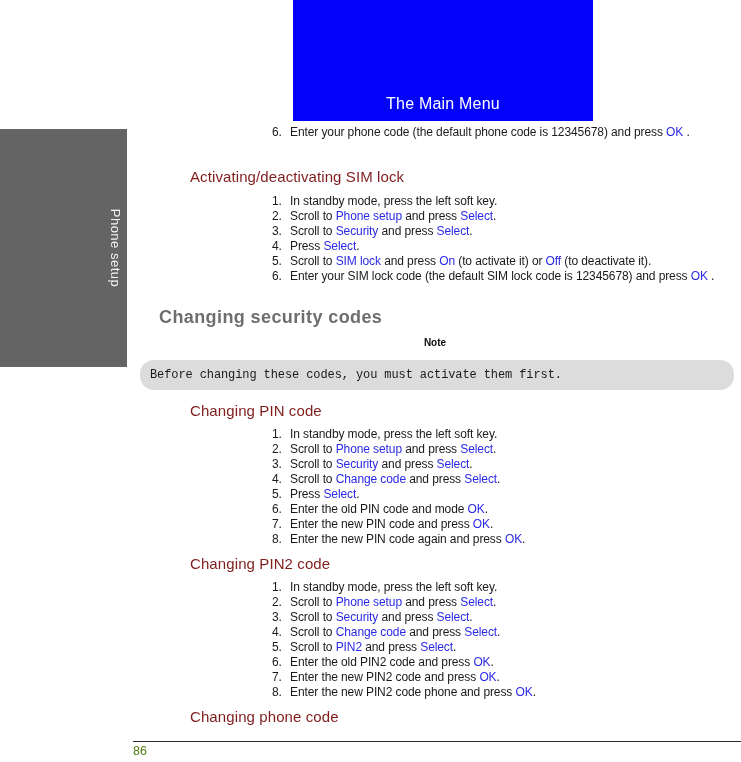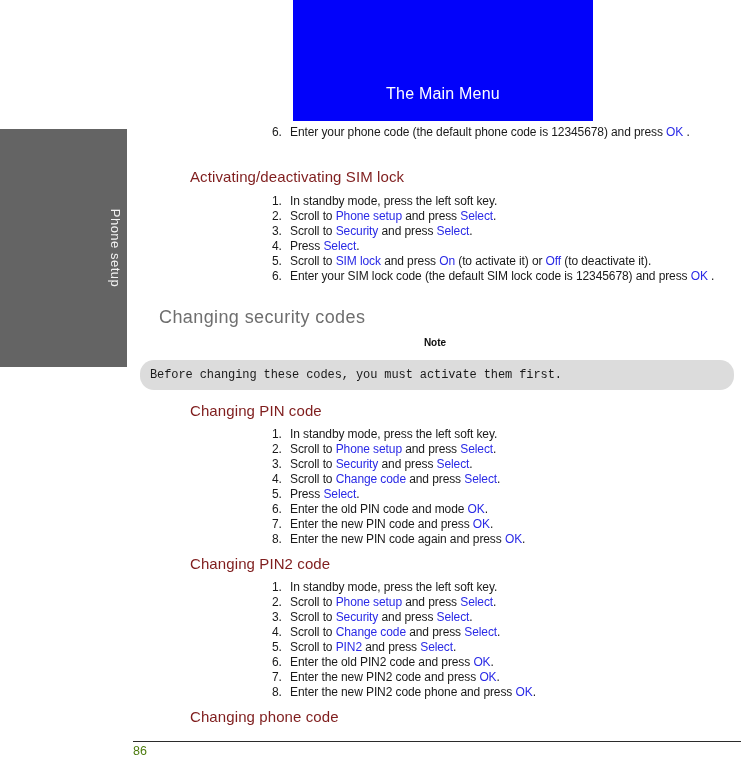--- a/index.html
+++ b/index.html
@@ -7,37 +7,37 @@
     width:741px;height:762px;position:relative;background:#ffffff;
     font-family:"Liberation Sans", sans-serif;color:var(--body-text,#1a1a1a);
     overflow:hidden;
   }
   .abs{position:absolute;}
   
   .header-box{
     left:293px;top:0;width:300px;height:121px;
     background:var(--header-bg,#0202fa);
     display:flex;align-items:flex-end;justify-content:center;
-    padding-bottom:18px;box-sizing:border-box;
+    padding-bottom:8px;box-sizing:border-box;
   }
   .header-title{color:var(--header-text,#ffffff);font-size:16px;letter-spacing:0.2px;}
   
   .sidebar-tab{left:0;top:129px;width:127px;height:238px;background:var(--sidebar-bg,#646464);}
   .sidebar-label{
     position:absolute;right:4px;top:50%;transform:translateY(-50%);
     writing-mode:vertical-rl;color:var(--sidebar-text,#f2f2f2);
     font-size:13px;letter-spacing:0.5px;white-space:nowrap;
   }
   
   .list{width:468px;font-size:12px;line-height:15px;letter-spacing:-0.1px;}
   .li{position:relative;padding-left:18px;}
   .li .num{position:absolute;left:0;top:0;}
   .lnk{color:var(--link,#2a2ae6);cursor:pointer;}
   .h3{margin:0;font-weight:400;font-size:15px;color:#7f1d1d;letter-spacing:0.1px;}
-  .h2{margin:0;font-weight:400;font-size:18px;color:var(--h2-gray,#6e6e6e);letter-spacing:0.4px;text-align:center;}
+  .h2{margin:0;font-weight:700;font-size:18px;color:var(--h2-gray,#6e6e6e);letter-spacing:0.4px;text-align:center;}
   .note-label{width:604px;text-align:center;font-weight:bold;font-size:10px;color:#0d0d0d;}
   .note-pill{
     width:594px;height:30px;background:var(--note-bg,#dcdcdc);
     border-radius:14px;display:flex;align-items:center;
     padding:0 10px;box-sizing:border-box;font-size:12px;letter-spacing:-0.1px;font-family:Liberation Mono, monospace;
   }
   .footer-rule{width:608px;height:1px;background:#2b2b2b;}
   .page-number{font-size:12.5px;color:#4d7c0f;}
   
   .pos-intro{left:272px;top:125px;}

